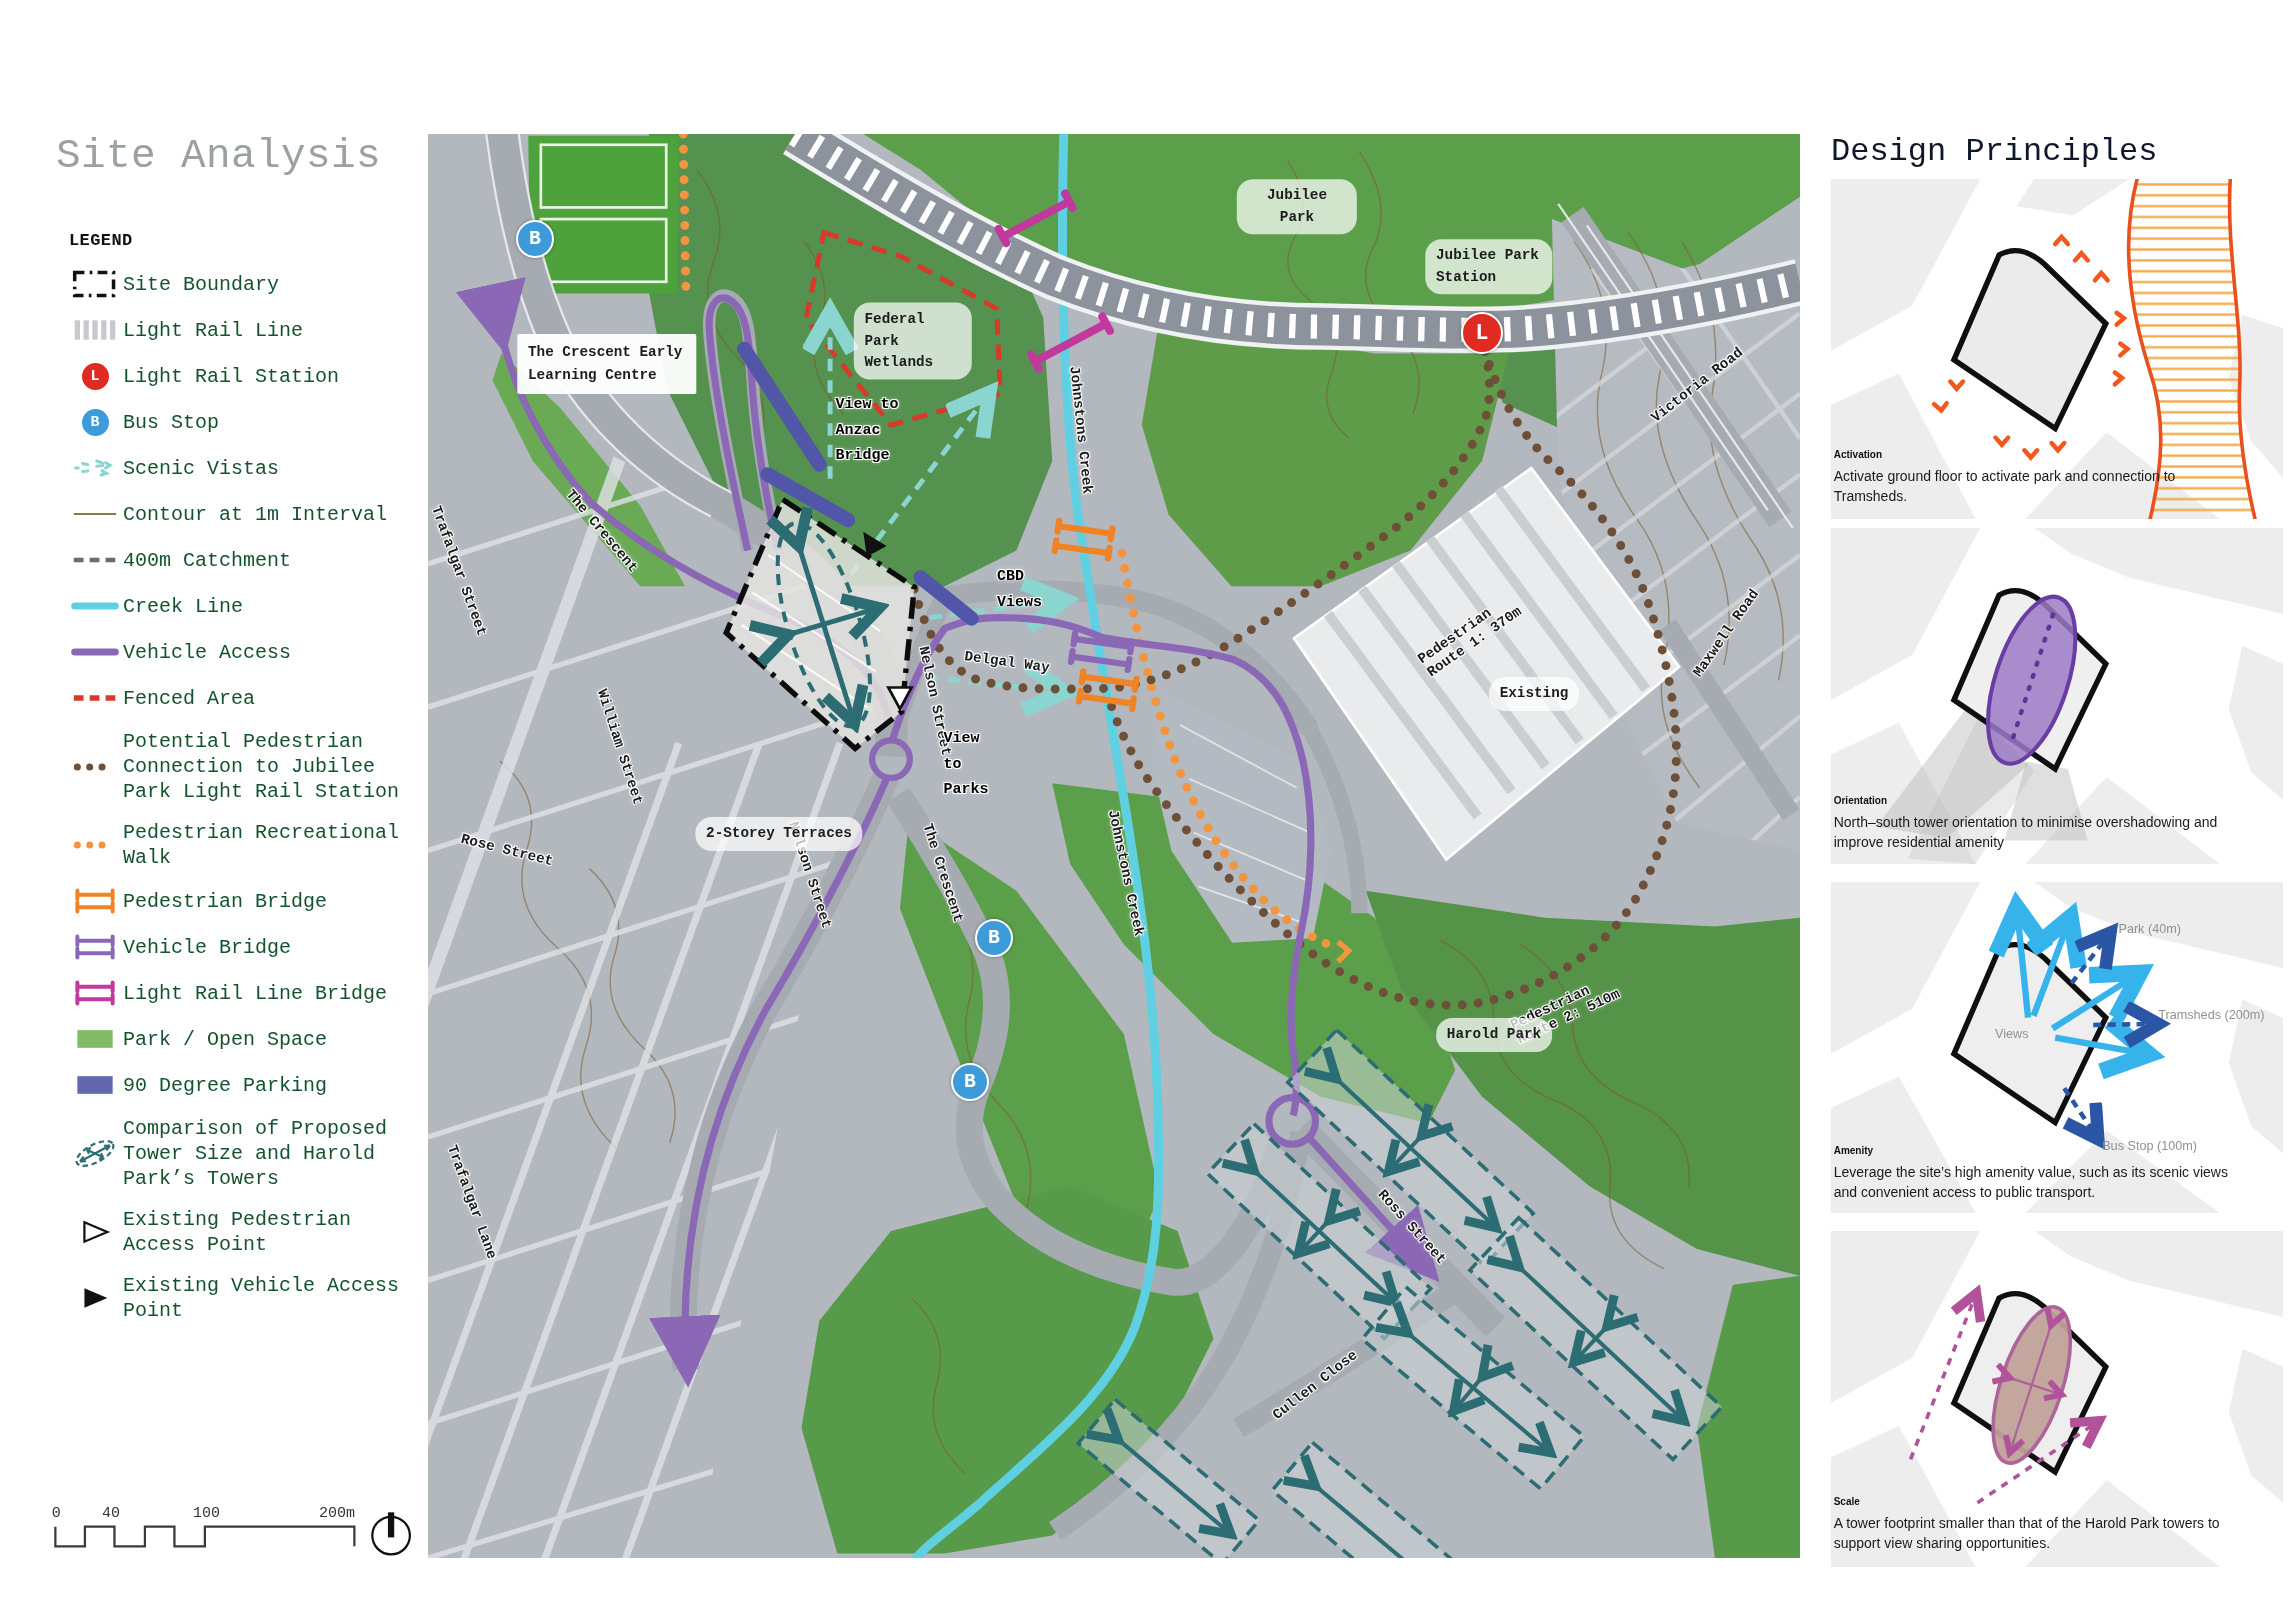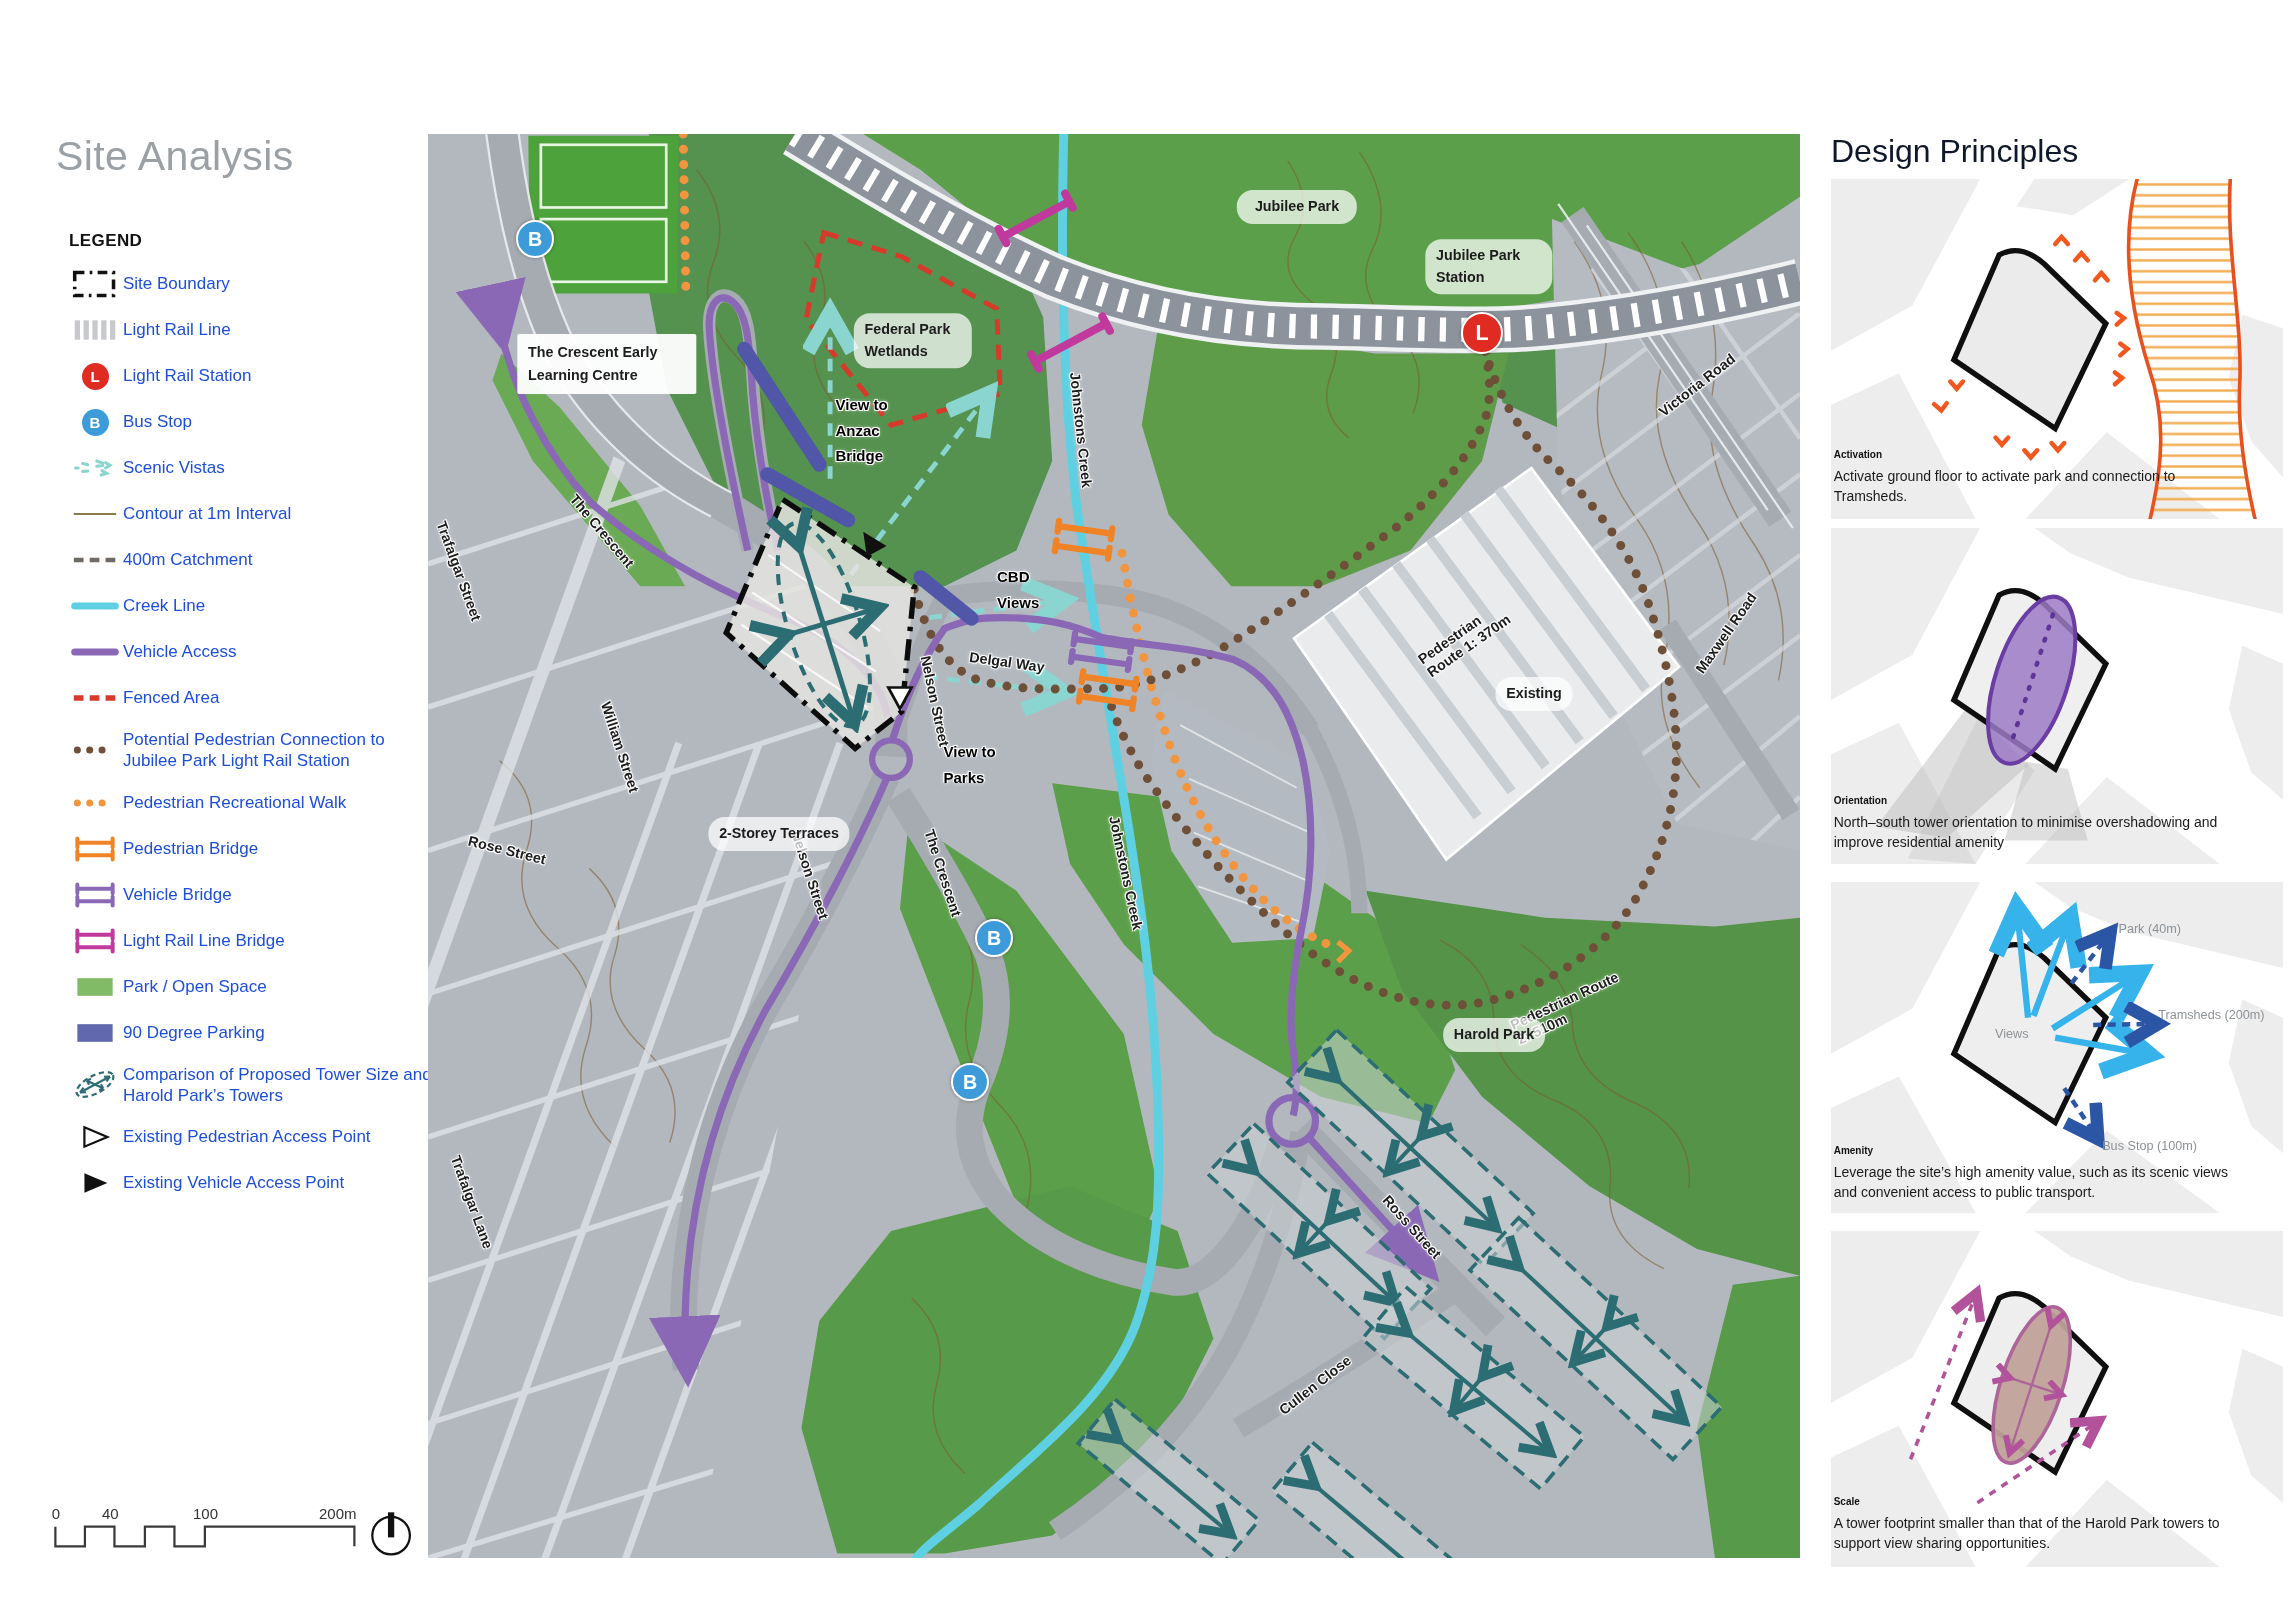--- a/index.html
+++ b/index.html
@@ -1,25 +1,25 @@
 <!DOCTYPE html>
 <html style="font-size:14.3px"><head>
 <meta charset="utf-8">
 <style>
   html,body{margin:0;padding:0;background:#fff;}
   body{width:2293px;height:1622px;position:relative;font-family:"Liberation Sans",sans-serif;color:#111;overflow:hidden;}
-  .abs{position:absolute;}
+  .abs{position:absolute;font-family:Liberation Mono, monospace;}
 
   
   #site-title{left:56px;top:133px;font-size:41px;color:#9aa0a4;letter-spacing:0.4px;}
   #legend-heading{left:69px;top:231px;font-size:17px;font-weight:bold;letter-spacing:0.4px;}
   #legend{left:67px;top:269px;width:367px;}
   .lrow{display:flex;align-items:center;margin-bottom:16px;min-height:30px;}
   .lswatch{width:56px;flex:0 0 56px;display:flex;align-items:center;justify-content:center;}
-  .llabel{font-size:17px;line-height:1.25;color:#1d4ed8;}
+  .llabel{font-size:20px;line-height:1.25;color:#14532d;}
   .circ{width:27px;height:27px;border-radius:50%;color:#fff;font-weight:bold;font-size:15px;display:flex;align-items:center;justify-content:center;}
   .circ.red{background:#df2b22;}
   .circ.blue{background:#3d9bd9;}
 
   
   #scalebar{left:50px;top:1505px;width:376px;height:63px;}
   .sb-num{position:absolute;top:0;font-size:15px;color:#333;}
 
   
   #map{left:428px;top:134px;width:1372px;height:1424px;background:#b3b8bf;overflow:hidden;}

